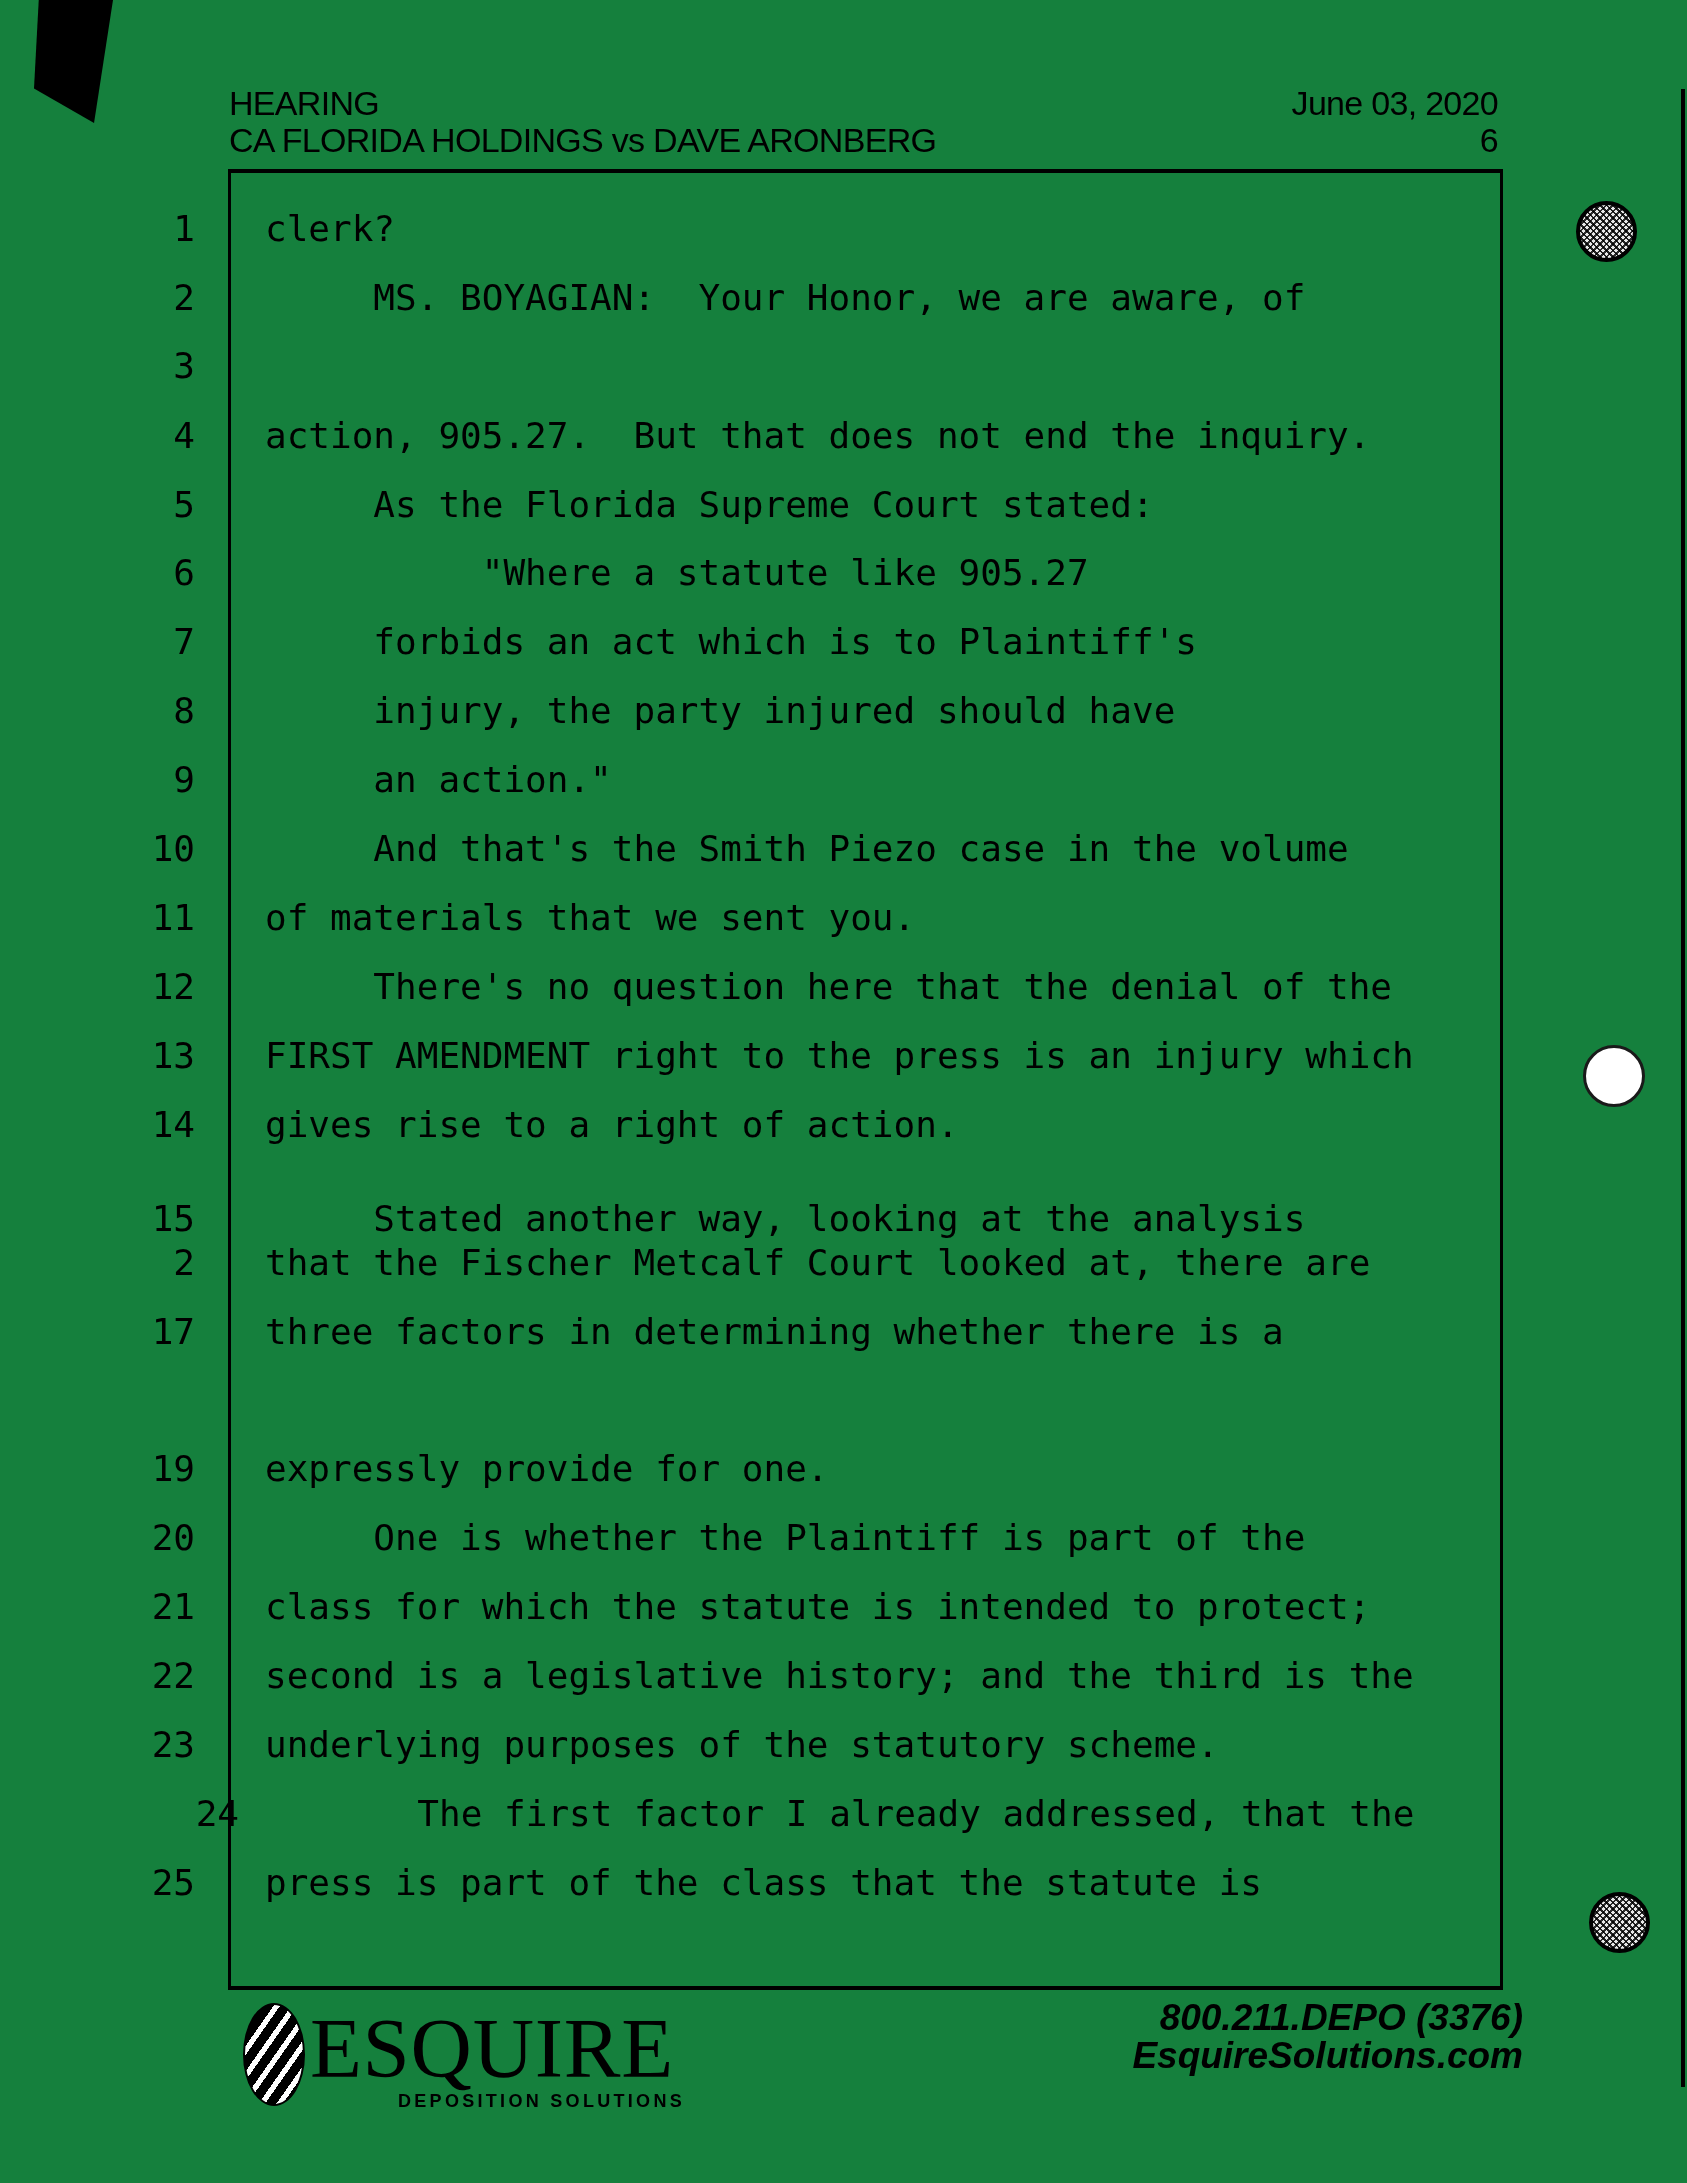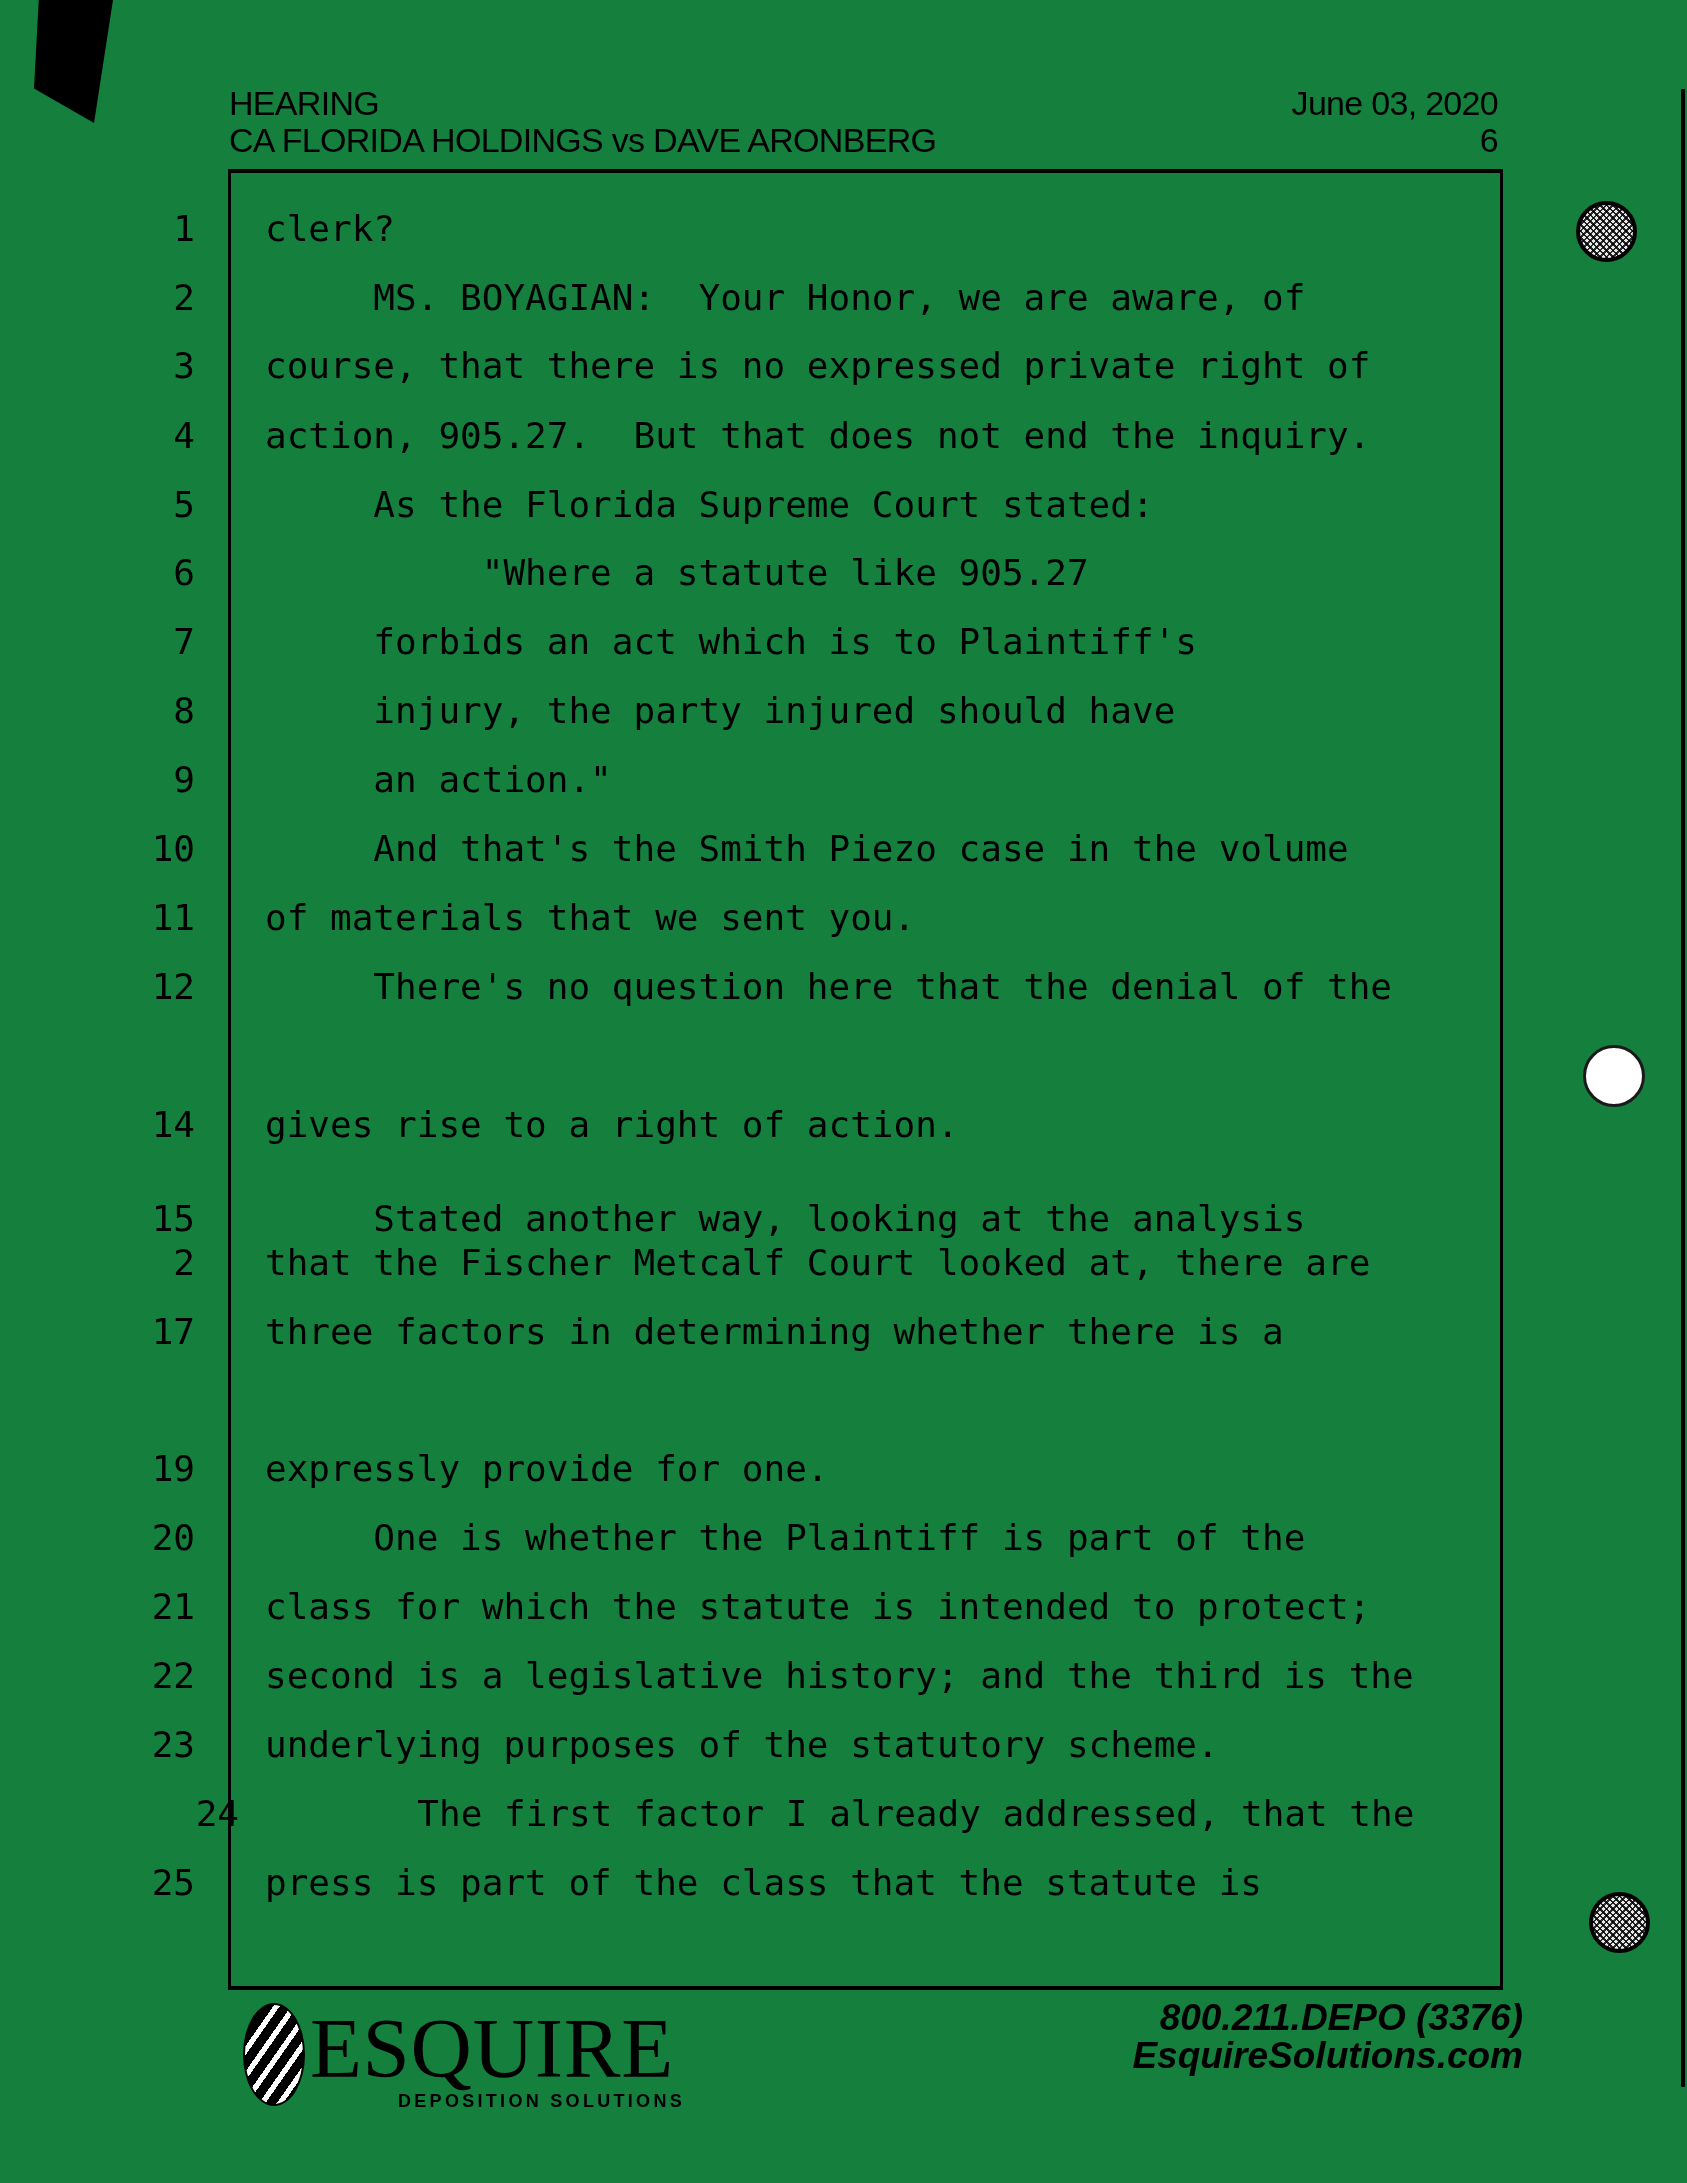--- a/index.html
+++ b/index.html
@@ -114,30 +114,31 @@
   <div class="header-right">
     <div>June 03, 2020</div>
     <div>6</div>
   </div>
 
   <div class="transcript-box"></div>
 
   <div class="lines-layer" id="lines-layer">
       <div class="t-line" style="top: 206px;"><span class="t-num">1</span><span class="t-text">clerk?</span></div>
       <div class="t-line" style="top: 275px;"><span class="t-num">2</span><span class="t-text">     MS. BOYAGIAN:  Your Honor, we are aware, of</span></div>
-      <div class="t-line" style="top: 343px;"><span class="t-num">3</span><span class="t-text">course, that there is no expressed private right of</span></div>
+      <div class="t-line" style="top: 343px;"><span class="t-num">3</span></div>
       <div class="t-line" style="top: 413px;"><span class="t-num">4</span><span class="t-text">action, 905.27.  But that does not end the inquiry.</span></div>
       <div class="t-line" style="top: 482px;"><span class="t-num">5</span><span class="t-text">     As the Florida Supreme Court stated:</span></div>
       <div class="t-line" style="top: 550px;"><span class="t-num">6</span><span class="t-text">          "Where a statute like 905.27</span></div>
       <div class="t-line" style="top: 619px;"><span class="t-num">7</span><span class="t-text">     forbids an act which is to Plaintiff's</span></div>
       <div class="t-line" style="top: 688px;"><span class="t-num">8</span><span class="t-text">     injury, the party injured should have</span></div>
       <div class="t-line" style="top: 757px;"><span class="t-num">9</span><span class="t-text">     an action."</span></div>
       <div class="t-line" style="top: 826px;"><span class="t-num">10</span><span class="t-text">     And that's the Smith Piezo case in the volume</span></div>
       <div class="t-line" style="top: 895px;"><span class="t-num">11</span><span class="t-text">of materials that we sent you.</span></div>
       <div class="t-line" style="top: 964px;"><span class="t-num">12</span><span class="t-text">     There's no question here that the denial of the</span></div>
+      <div class="t-line" style="top: 1033px;"><span class="t-num">13</span><span class="t-text">FIRST AMENDMENT right to the press is an injury which</span></div>
       <div class="t-line" style="top: 1102px;"><span class="t-num">14</span><span class="t-text">gives rise to a right of action.</span></div>
       <div class="t-line" style="top: 1196px;"><span class="t-num">15</span><span class="t-text">     Stated another way, looking at the analysis</span></div>
       <div class="t-line" style="top: 1240px;"><span class="t-num">2</span><span class="t-text">that the Fischer Metcalf Court looked at, there are</span></div>
       <div class="t-line" style="top: 1309px;"><span class="t-num">17</span><span class="t-text">three factors in determining whether there is a</span></div>
       <div class="t-line" style="top: 1446px;"><span class="t-num">19</span><span class="t-text">expressly provide for one.</span></div>
       <div class="t-line" style="top: 1515px;"><span class="t-num">20</span><span class="t-text">     One is whether the Plaintiff is part of the</span></div>
       <div class="t-line" style="top: 1584px;"><span class="t-num">21</span><span class="t-text">class for which the statute is intended to protect;</span></div>
       <div class="t-line" style="top: 1653px;"><span class="t-num">22</span><span class="t-text">second is a legislative history; and the third is the</span></div>
       <div class="t-line" style="top: 1722px;"><span class="t-num">23</span><span class="t-text">underlying purposes of the statutory scheme.</span></div>
       <div class="t-line" style="top: 1791px; margin-left: 44px;"><span class="t-num">24</span><span class="t-text">     The first factor I already addressed, that the</span></div>

